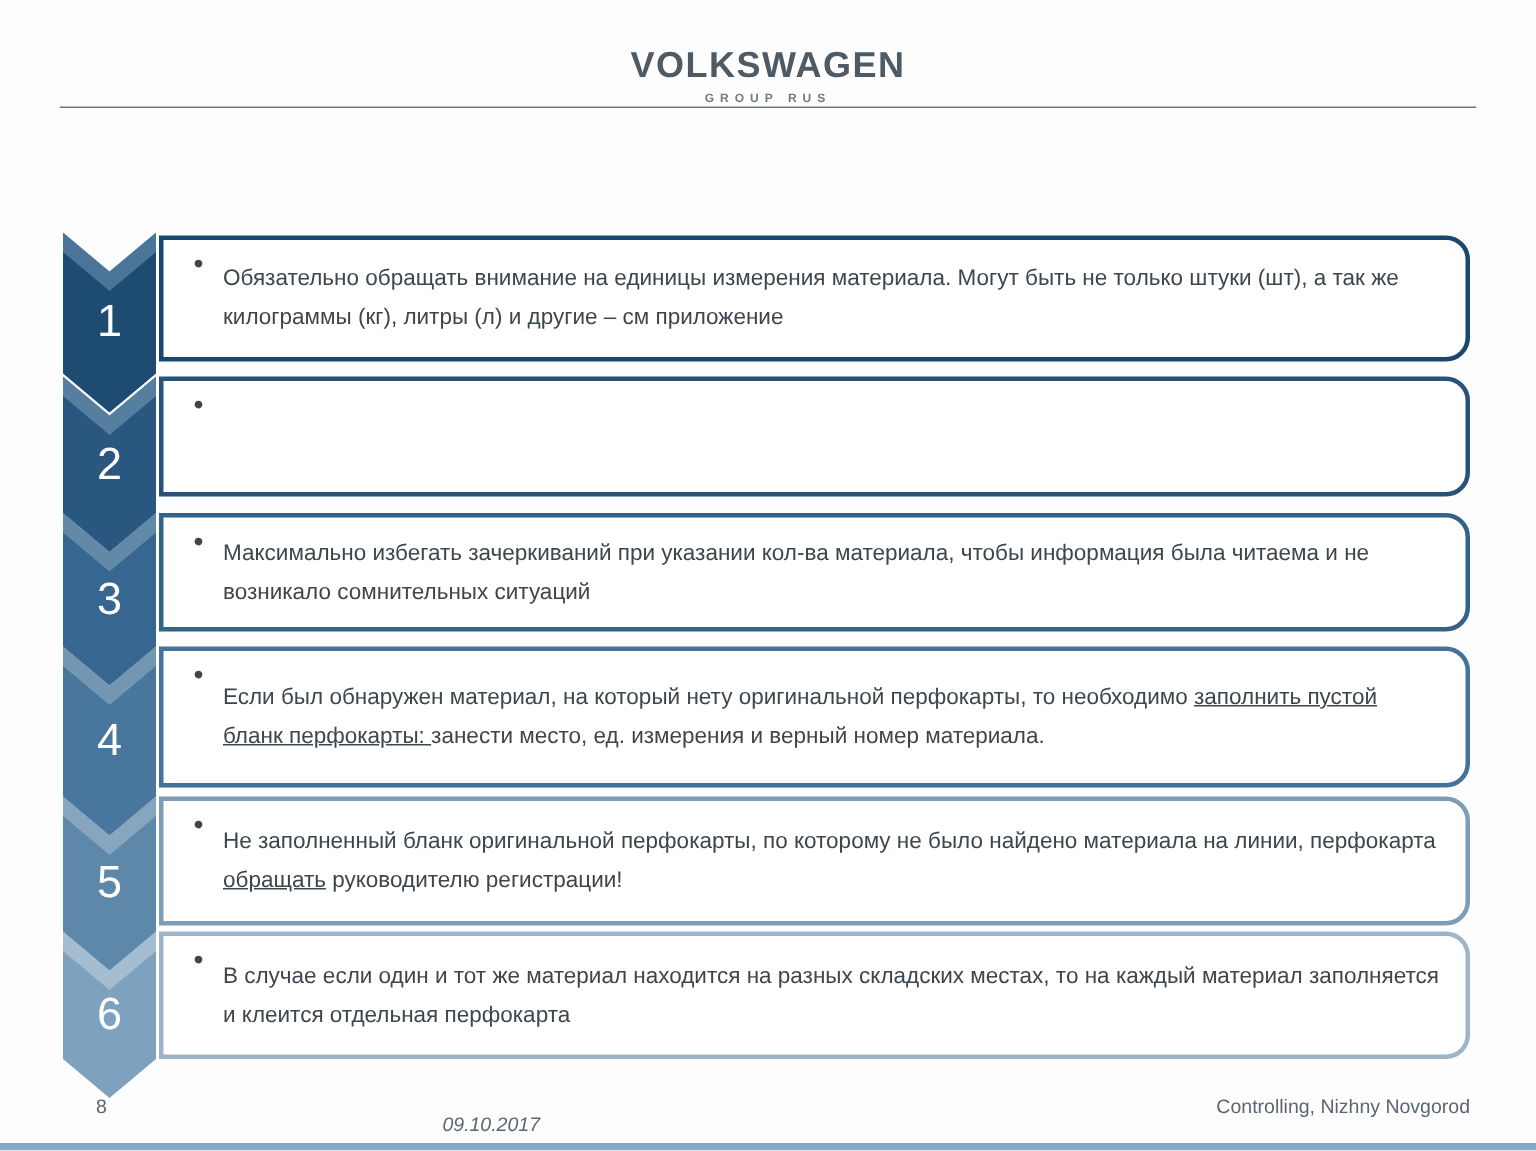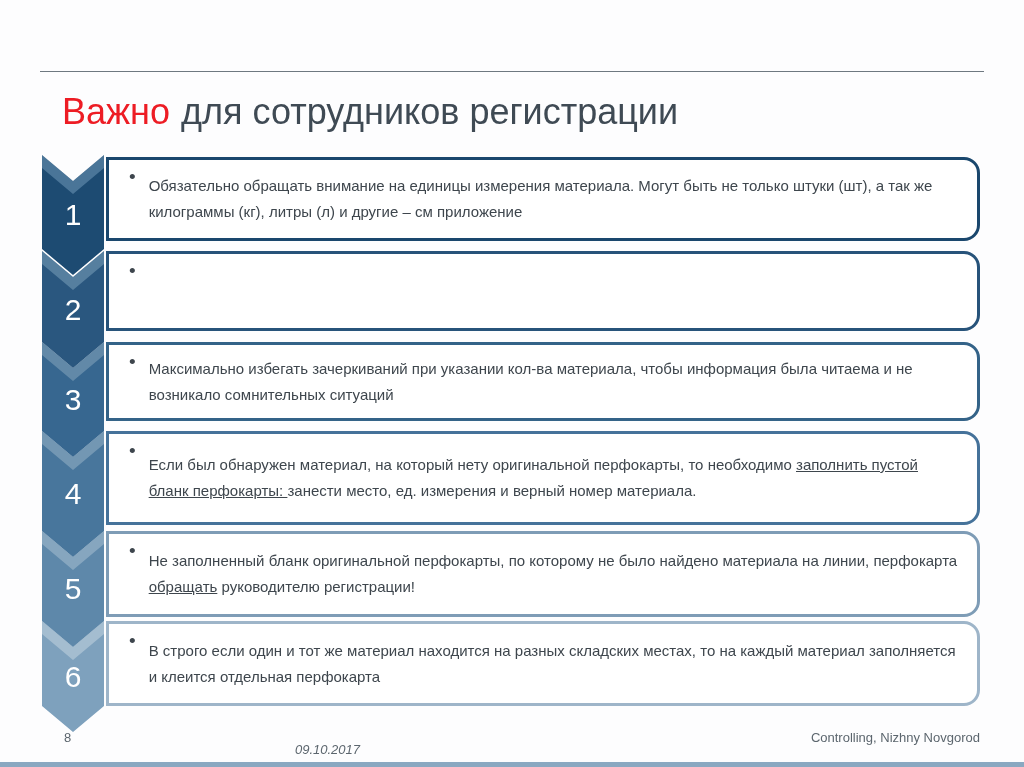--- a/index.html
+++ b/index.html
@@ -71,25 +71,26 @@
   .footer .page{position:absolute;left:64px;top:2px;}
   .footer .date{position:absolute;left:240px;width:120px;text-align:right;top:14px;font-style:italic;}
   .footer .right{position:absolute;right:44px;top:2px;}
   .bottom-bar{position:absolute;left:0;right:0;bottom:0;height:5px;}
 </style>
 </head>
 <body>
 
 <div class="slide">
 
+  <div class="logo">
+    <span class="brand">VOLKSWAGEN</span>
+    <span class="sub">GROUP RUS</span>
+  </div>
   <div class="header-rule" style="background: rgb(110, 120, 128);"></div>
 
-  <div class="title">
-    <span class="hl" style="color: rgb(237, 28, 36);">Важно</span><span class="rest" style="color: rgb(63, 74, 84);">для сотрудников регистрации</span>
-  </div>
 
   <div class="chev chev1" style="background: rgb(29, 75, 114); --band: #4a7598;">
       <span class="num">1</span>
     </div>
   <div class="chev chev2" style="background: rgb(42, 87, 127); --band: #567f9f;">
       <span class="num">2</span>
     </div>
   <div class="chev chev3" style="background: rgb(55, 103, 144); --band: #6289a8;">
       <span class="num">3</span>
     </div>
@@ -117,21 +118,21 @@
   <div class="box box4" style="border-color: rgb(69, 114, 154);">
     <span class="bullet">•</span>
     <div class="txt"><span>Если был обнаружен материал, на который нету оригинальной перфокарты, то необходимо </span><span class="u">заполнить пустой бланк перфокарты: </span><span>занести место, ед. измерения и верный номер материала.</span></div>
   </div>
   <div class="box box5" style="border-color: rgb(126, 156, 182);">
     <span class="bullet">•</span>
     <div class="txt"><span>Не заполненный бланк оригинальной перфокарты, по которому не было найдено материала на линии,  перфокарта </span><span class="u">обращать</span><span> руководителю регистрации!</span></div>
   </div>
   <div class="box box6" style="border-color: rgb(158, 181, 201);">
     <span class="bullet">•</span>
-    <div class="txt"><span>В строго если один и тот же материал находится на разных складских местах,  то на каждый материал заполняется и клеится отдельная перфокарта</span></div>
+    <div class="txt"><span>В случае если один и тот же материал находится на разных складских местах,  то на каждый материал заполняется и клеится отдельная перфокарта</span></div>
   </div>
 
   <div class="footer">
     <span class="page">8</span>
     <span class="date">09.10.2017</span>
     <span class="right">Controlling, Nizhny Novgorod</span>
   </div>
   <div class="bottom-bar" style="background: rgb(138, 168, 193);"></div>
 
 </div>

